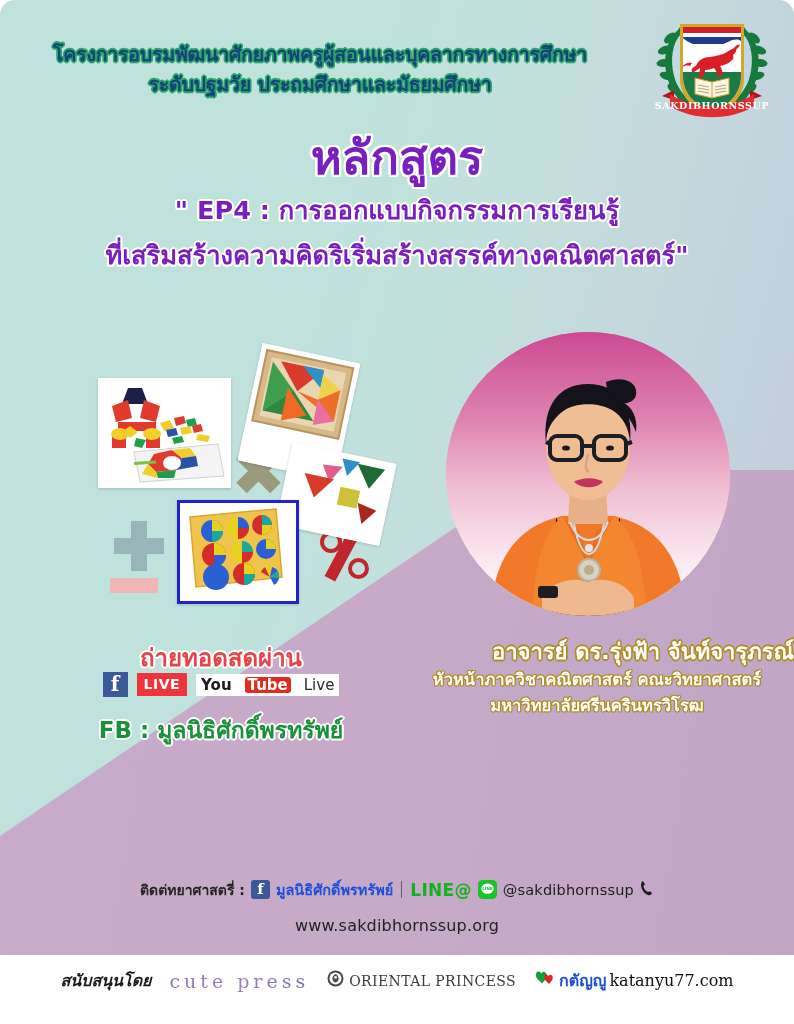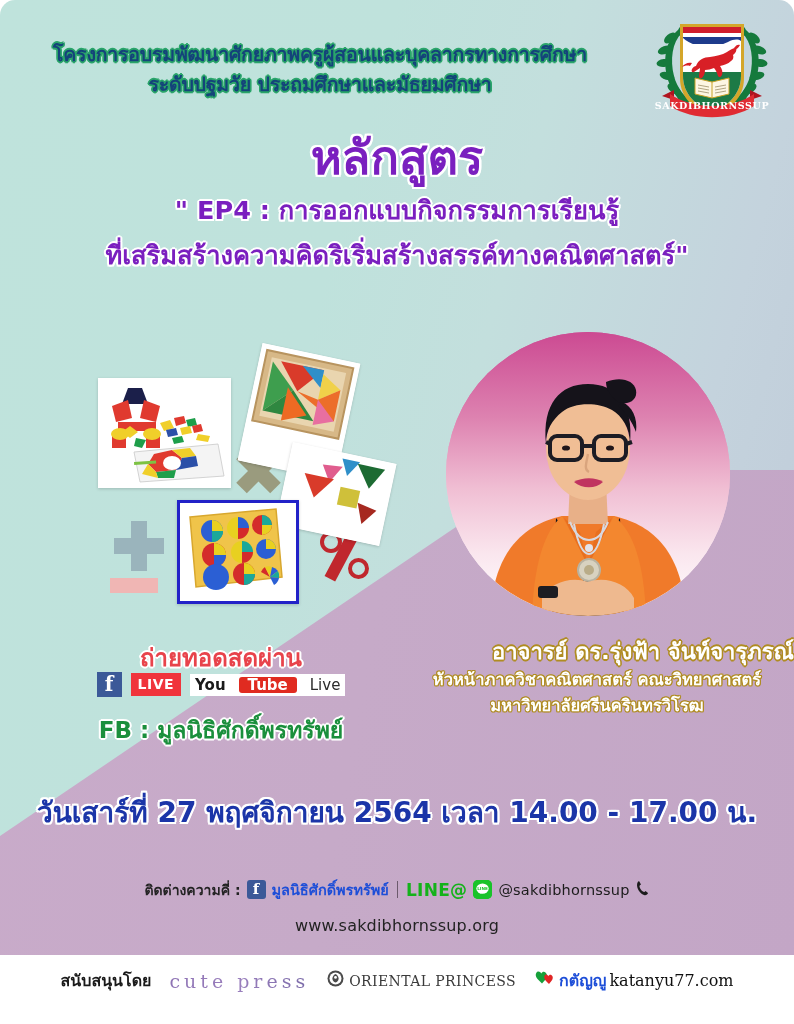--- a/index.html
+++ b/index.html
@@ -77,21 +77,21 @@
     font-weight:bold;font-size:24px;color:#e8434b;
     text-shadow:
       -2px 0 0 #fff,2px 0 0 #fff,0 -2px 0 #fff,0 2px 0 #fff,
       -1.4px -1.4px 0 #fff,1.4px -1.4px 0 #fff,-1.4px 1.4px 0 #fff,1.4px 1.4px 0 #fff;
   }
   .badges{position:absolute;left:96px;top:672px;width:250px;display:flex;justify-content:center;align-items:center;gap:9px;}
   .fb-sq{width:25px;height:25px;background:#3b5998;color:#fff;font-weight:bold;font-size:20px;line-height:25px;text-align:center;font-family:"DejaVu Serif",serif;}
   .live-sq{background:#f0343c;color:#fff;font-weight:bold;font-size:14px;letter-spacing:.5px;padding:4px 7px;line-height:15px;}
   .yt-box{background:#fff;display:flex;align-items:center;gap:13px;padding:3px 5px;}
   .yt-you{color:#1a1a1a;font-weight:bold;font-size:15px;line-height:16px;}
-  .yt-tube{background:#e02b20;color:#fff;font-weight:bold;font-size:15px;line-height:16px;padding:0 9px;border-radius:3px;}
+  .yt-tube{background:#e02b20;color:#fff;font-weight:bold;font-size:15px;line-height:16px;padding:0 3px;border-radius:3px;}
   .yt-live{color:#2b2b2b;font-size:15px;line-height:16px;}
   .fb-name{
     position:absolute;left:76px;top:712px;width:290px;text-align:center;
     font-weight:bold;font-size:23px;color:#1a8f3c;
     text-shadow:
       -2px 0 0 #fff,2px 0 0 #fff,0 -2px 0 #fff,0 2px 0 #fff,
       -1.4px -1.4px 0 #fff,1.4px -1.4px 0 #fff,-1.4px 1.4px 0 #fff,1.4px 1.4px 0 #fff;
   }
   
   .sp-name{
@@ -139,21 +139,21 @@
   .c-phone{font-size:15px;color:#1c1c1c;font-weight:normal;letter-spacing:.2px;}
   .website{
     position:absolute;left:0;top:916px;width:794px;text-align:center;
     font-size:16px;color:#232323;letter-spacing:.2px;
   }
   
   .sponsors{
     position:absolute;left:0;top:968px;width:794px;
     display:flex;justify-content:center;align-items:center;gap:18px;
   }
-  .sp-by{font-weight:bold;font-size:16px;color:#1a1a1a;}
+  .sp-by{font-weight:bold;font-size:16px;color:#1a1a1a;font-style:italic;}
   .cutepress{
     font-family:"DejaVu Serif","Liberation Serif",serif;font-size:19px;letter-spacing:4px;
     background:linear-gradient(90deg,#8e73b4,#9a7fbd,#7a6aa8);
     -webkit-background-clip:text;background-clip:text;color:transparent;
   }
   .op-wrap{display:flex;align-items:center;gap:5px;}
   .op-txt{font-family:"DejaVu Serif","Liberation Serif",serif;font-size:14px;color:#3a3a3a;letter-spacing:.4px;}
   .kt-wrap{display:flex;align-items:center;gap:3px;}
   .kt-thai{font-weight:bold;font-size:16px;color:#1d4ed8;}
   .kt-url{font-family:"DejaVu Serif","Liberation Serif",serif;font-size:16px;color:#101010;}
@@ -434,24 +434,23 @@
       <span class="yt-tube">Tube</span>
       <span class="yt-live">Live</span>
     </div>
   </div>
   <div class="fb-name">FB : มูลนิธิศักดิ์พรทรัพย์</div>
 
   <div class="sp-name">อาจารย์ ดร.รุ่งฟ้า  จันท์จารุภรณ์</div>
   <div class="sp-role">หัวหน้าภาควิชาคณิตศาสตร์ คณะวิทยาศาสตร์</div>
   <div class="sp-univ">มหาวิทยาลัยศรีนครินทรวิโรฒ</div>
 
-  <div class="datetime">วันเสาร์ที่ 27 พฤศจิกายน 2564 เวลา 14.00 - 17.00 น.</div>
 
   <div class="contact">
-    <span class="c-label">ติดต่างความคี่ :</span>
+    <span class="c-label">ติดต่ทยาศาสตรี่ :</span>
     <span class="fb-mini">f</span>
     <span class="c-fbname">มูลนิธิศักดิ์พรทรัพย์</span>
     <span class="c-divider"></span>
     <span class="c-line">LINE@</span>
     <span class="line-ic">
       <svg width="19" height="19" viewBox="0 0 19 19">
         <rect width="19" height="19" rx="5" fill="#19c32a"></rect>
         <ellipse cx="9.5" cy="8.6" rx="6.2" ry="5.2" fill="#ffffff"></ellipse>
         <path d="M6.5 13.4 L8.6 11.6 L10 13 Z" fill="#ffffff"></path>
         <text x="9.5" y="10.4" font-family="DejaVu Sans, sans-serif" font-size="4.2" fill="#19c32a" text-anchor="middle" font-weight="bold">LINE</text>

